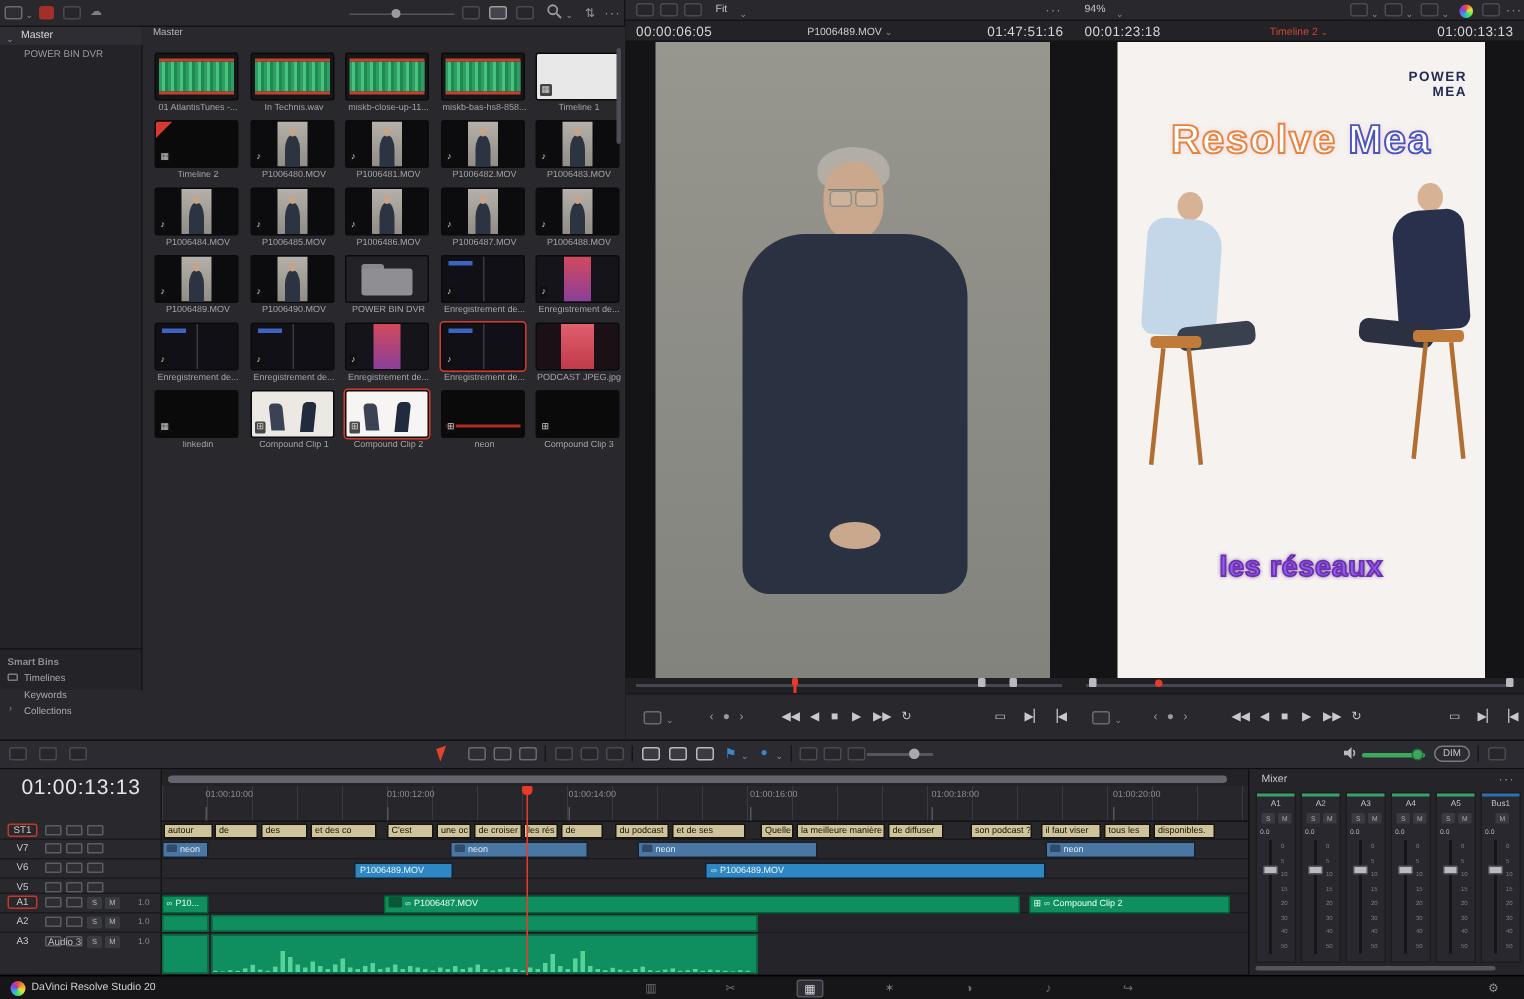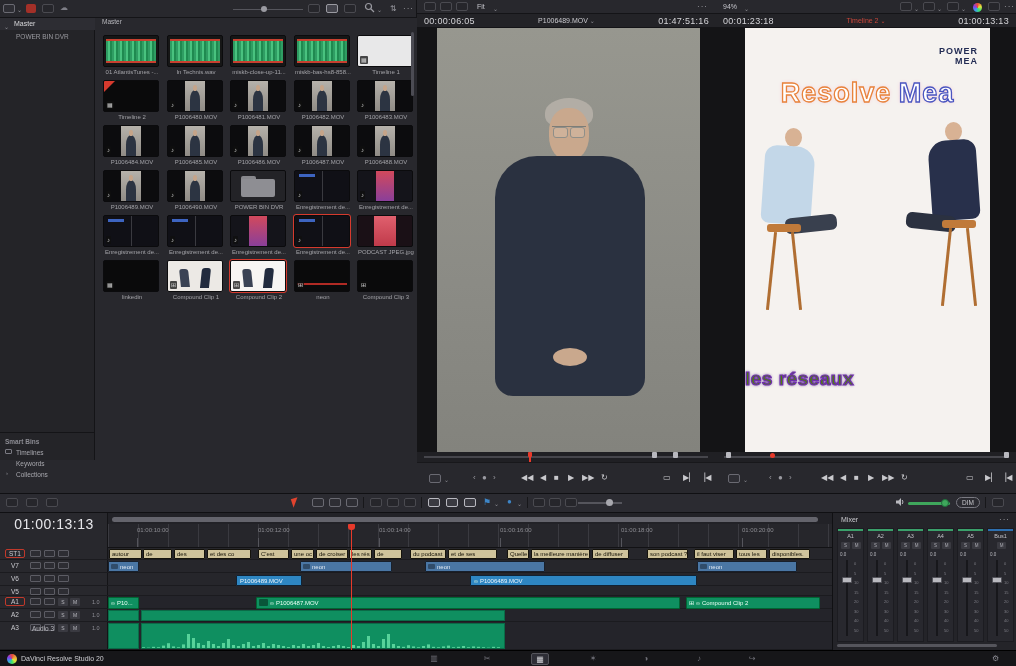--- a/index.html
+++ b/index.html
@@ -93,21 +93,21 @@
   #tl-title .t1 { -webkit-text-stroke:1.3px #e8833c; text-shadow:0 0 4px #f5c9d8; letter-spacing:1px; }
   #tl-title .t2 { -webkit-text-stroke:1.3px #4a55c0; text-shadow:0 0 4px #f5c9d8; letter-spacing:1px; }
   .fig-head { position:absolute; width:17px; height:19px; background:#d8b294; border-radius:50%; }
   .fig-body-l { position:absolute; left:18px; top:118px; width:50px; height:78px; background:#c3d7e8; border-radius:12px 18px 8px 8px; transform:rotate(4deg); }
   .fig-legs-l { position:absolute; left:40px; top:188px; width:52px; height:16px; background:#39404e; border-radius:6px; transform:rotate(-6deg); }
   .fig-body-r { position:absolute; right:12px; top:112px; width:48px; height:80px; background:#28304b; border-radius:18px 12px 8px 8px; transform:rotate(-4deg); }
   .fig-legs-r { position:absolute; right:34px; top:186px; width:50px; height:16px; background:#2b3140; border-radius:6px; transform:rotate(6deg); }
   .stool { position:absolute; width:34px; height:8px; background:#c07a3a; border-radius:3px; }
   .stool:before,.stool:after { content:""; position:absolute; top:8px; width:3px; height:78px; background:#b06e32; }
   .stool:before{ left:3px; transform:rotate(6deg);} .stool:after{ right:3px; transform:rotate(-6deg);}
-  #caption { position:absolute; left:0; right:0; top:340px; font-size:19px; font-weight:800; color:#4d7c0f;
+  #caption { position:absolute; left:0; right:0; top:340px; text-align:center; font-size:19px; font-weight:800; color:#8b5cf6;
              -webkit-text-stroke:1.2px #6f2fae; text-shadow:0 0 3px #4a1f7a; letter-spacing:.5px; }
   
   #edit-toolbar { left:0; top:493px; width:1016px; height:20px; background:#2b2b31; border-top:1px solid #101013; border-bottom:1px solid #101013; }
   .cursor-icon { position:absolute; left:292px; top:498px; width:0; height:0; border-left:7px solid #e0432e; border-bottom:9px solid transparent; transform:rotate(-18deg); }
   .sep { position:absolute; top:497px; width:1px; height:11px; background:#17171a; }
   .flagglyph { position:absolute; top:497px; font-size:9px; color:#3d85c6; }
   .markerglyph { position:absolute; top:497px; font-size:8px; color:#3d85c6; }
   #zoom-slider { left:578px; top:502px; width:44px; height:2px; background:#55555c; }
   #zoom-knob { left:606px; top:499px; width:7px; height:7px; border-radius:50%; background:#a8a8ae; }
   #vol-track { left:908px; top:502px; width:42px; height:3px; background:#3fa75c; border-radius:2px; }

